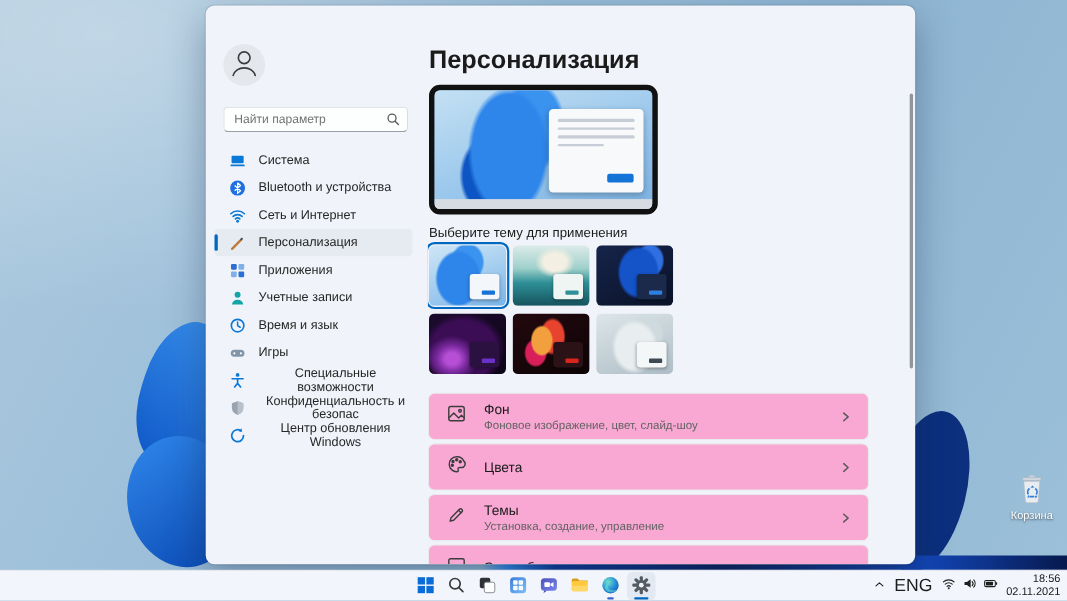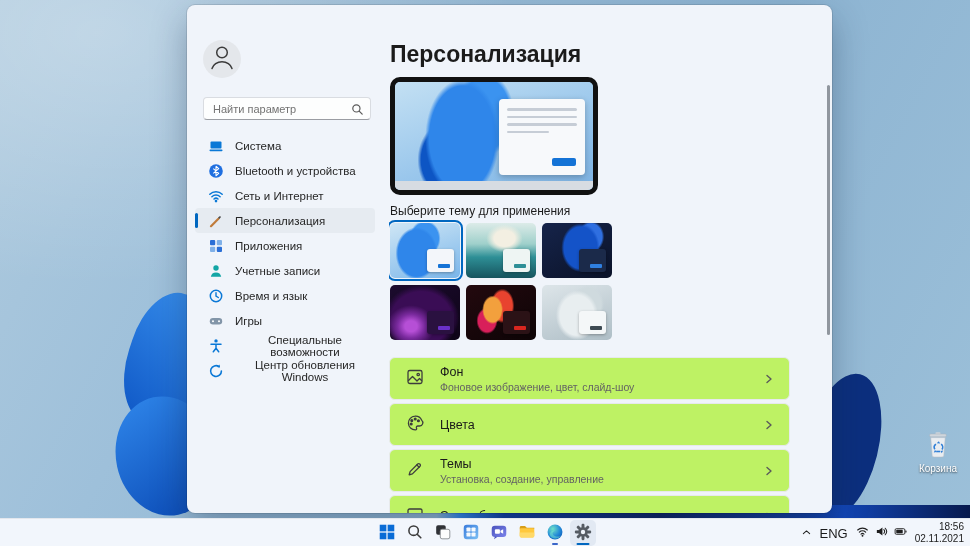--- a/index.html
+++ b/index.html
@@ -101,42 +101,42 @@
         radial-gradient(18px 26px at 52% 38%, #e8432f 0 55%, transparent 66%),
         radial-gradient(16px 20px at 30% 65%, #d81f5a 0 55%, transparent 66%),
         linear-gradient(150deg,#23090e,#0d0406); }
   .t5 .mini-card { background:#2b1216; } .t5 .mini-btn { background:#d8261f; }
   .t6 { background:radial-gradient(34px 40px at 50% 55%, #e8eef0 0 50%, transparent 62%),
         radial-gradient(26px 30px at 65% 35%, #cfdade 0 52%, transparent 63%),
         linear-gradient(160deg,#dde5e9,#aebec6); }
   .t6 .mini-card { background:#f4f7f8; } .t6 .mini-btn { background:#3d4a52; }
   
   .cards { position:absolute; left:0; top:322px; width:427px; }
-  .card { position:absolute; left:0; width:401px; height:43px; background:#bef264;
+  .card { position:absolute; left:0; width:401px; height:43px; background:#f9a8d4;
     border:1px solid #e7e9ec; border-radius:6px; display:flex; align-items:center;
     padding:0 14px 0 15px; gap:15px; cursor:default; }
   .card .ctext { display:flex; flex-direction:column; gap:2px; }
   .card .ctitle { font-size:12.5px; color:#1a1a1a; }
   .card .csub { font-size:10.5px; color:#636363; }
   .card .chev { margin-left:auto; display:flex; }
   .scrollbar { position:absolute; left:640px; top:80px; width:3px; height:250px;
     border-radius:2px; background:#90969e; }
   
   .taskbar { position:absolute; left:0; right:0; bottom:0; height:28px;
     background:#f2f6fc; border-top:1px solid rgba(0,0,0,.06); }
   .tb-center { position:absolute; left:374px; top:1px; display:flex; }
   .tb-btn { position:relative; width:26px; height:26px; border:none; background:none;
     display:flex; align-items:center; justify-content:center; margin-right:2px; cursor:default; }
   .tb-btn.active { background:#e2e9f3; border-radius:5px; }
   .tb-btn .run-dash { position:absolute; bottom:1px; left:50%; transform:translateX(-50%);
     height:2.5px; border-radius:2px; }
   .tb-btn .run-sm { width:6px; background:#3a66c9; }
   .tb-btn .run-lg { width:13px; background:#0067c0; }
   .tray { position:absolute; right:6px; top:0; height:28px; display:flex; align-items:center; gap:8px; }
-  .tray-lang { font-size:13px; }
+  .tray-lang { font-size:16px; }
   .tray-icons { display:flex; align-items:center; gap:6px; }
   .tray-clock { text-align:right; font-size:10px; line-height:1.25; }
 </style>
 </head>
 <body>
 
 <div class="petal petal-1"></div>
 <div class="petal petal-2"></div>
 <div class="blob-right"></div>
 <div class="bottom-band"></div>
@@ -262,20 +262,29 @@
             <svg width="16" height="16" viewBox="0 0 16 16">
               <circle cx="8" cy="2.9" r="1.7" fill="#0a78d6"></circle>
               <path d="M3 6.3h10M8 6.3v4M8 10.3l-2.7 3.5M8 10.3l2.7 3.5" stroke="#0a78d6" stroke-width="1.5" fill="none" stroke-linecap="round"></path>
             </svg>
           </span>
         <span>Специальные возможности</span>
         </div>
       <div class="nav-item">
         <span class="nicon">
             <svg width="16" height="16" viewBox="0 0 16 16">
+              <path d="M8 1.8l5.2 1.9v4c0 3.3-2.1 5.3-5.2 6.5C4.9 13 2.8 11 2.8 7.7v-4z" fill="#9aa3b0"></path>
+              <path d="M8 1.8l5.2 1.9v4c0 3.3-2.1 5.3-5.2 6.5z" fill="#b8c0cb"></path>
+            </svg>
+          </span>
+        <span>Конфиденциальность и безопас</span>
+        </div>
+      <div class="nav-item">
+        <span class="nicon">
+            <svg width="16" height="16" viewBox="0 0 16 16">
               <path d="M13.4 8A5.4 5.4 0 1 1 11 3.6" stroke="#0a78d6" stroke-width="1.6" fill="none" stroke-linecap="round"></path>
               <path d="M11.6 1.4l.3 3-3-.4z" fill="#0a78d6"></path>
             </svg>
           </span>
         <span>Центр обновления Windows</span>
         </div>
     </div>
   </div>
 
   <div class="content">

